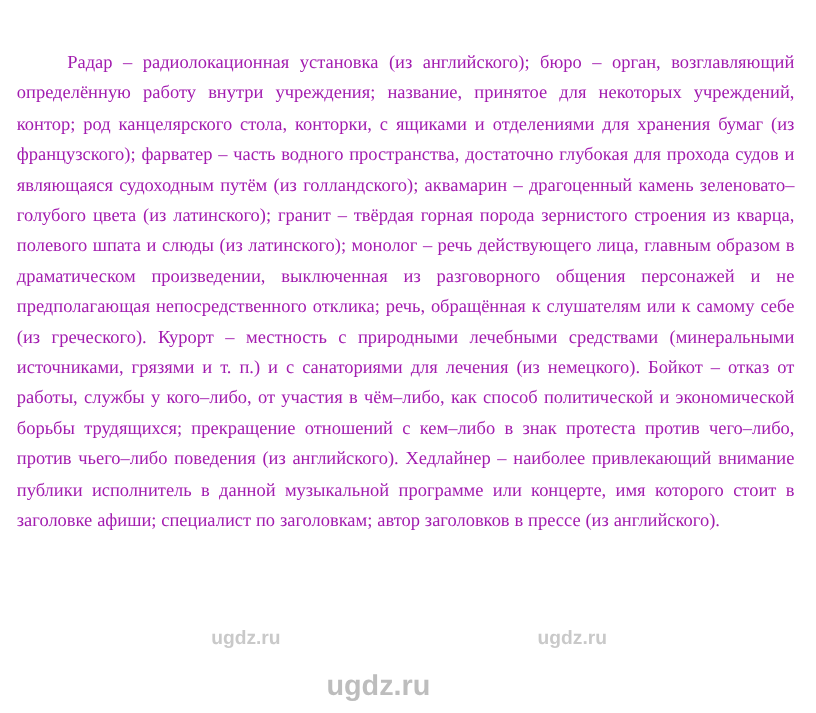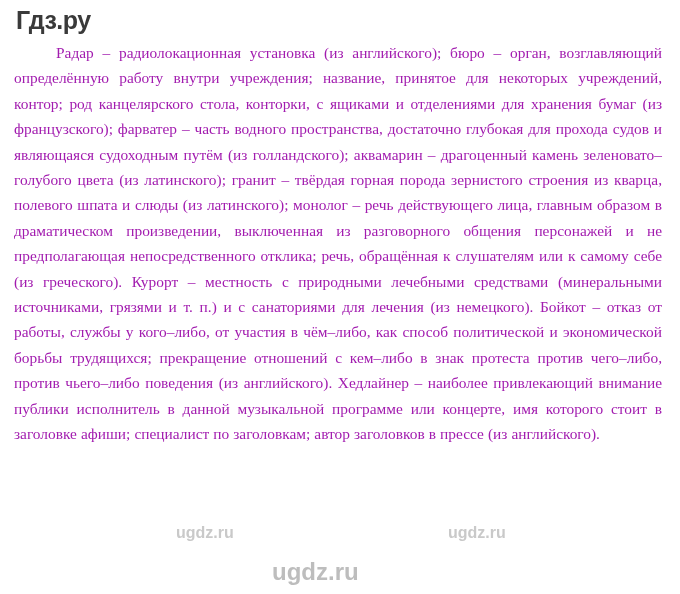--- a/index.html
+++ b/index.html
@@ -70,21 +70,20 @@
     left: 272px;
     font-size: 24px;
     color: #bdbdbd;
   }
 </style>
 </head>
 <body>
 
 <div class="page">
 
-  <div class="site-logo">Гдз.ру</div>
 
   <div class="content">
     <p class="body-text">Радар – радиолокационная установка (из английского); бюро – орган, возглавляющий определённую работу внутри учреждения; название, принятое для некоторых учреждений, контор; род канцелярского стола, конторки, с ящиками и отделениями для хранения бумаг (из французского); фарватер – часть водного пространства, достаточно глубокая для прохода судов и являющаяся судоходным путём (из голландского); аквамарин – драгоценный камень зеленовато–голубого цвета (из латинского); гранит – твёрдая горная порода зернистого строения из кварца, полевого шпата и слюды (из латинского); монолог – речь действующего лица, главным образом в драматическом произведении, выключенная из разговорного общения персонажей и не предполагающая непосредственного отклика; речь, обращённая к слушателям или к самому себе (из греческого). Курорт – местность с природными лечебными средствами (минеральными источниками, грязями и т. п.) и с санаториями для лечения (из немецкого). Бойкот – отказ от работы, службы у кого–либо, от участия в чём–либо, как способ политической и экономической борьбы трудящихся; прекращение отношений с кем–либо в знак протеста против чего–либо, против чьего–либо поведения (из английского). Хедлайнер – наиболее привлекающий внимание публики исполнитель в данной музыкальной программе или концерте, имя которого стоит в заголовке афиши; специалист по заголовкам; автор заголовков в прессе (из английского).</p>
   </div>
 
   <div class="watermark wm-left">ugdz.ru</div>
 
   <div class="watermark wm-right">ugdz.ru</div>
 
   <div class="watermark wm-bottom">ugdz.ru</div>

